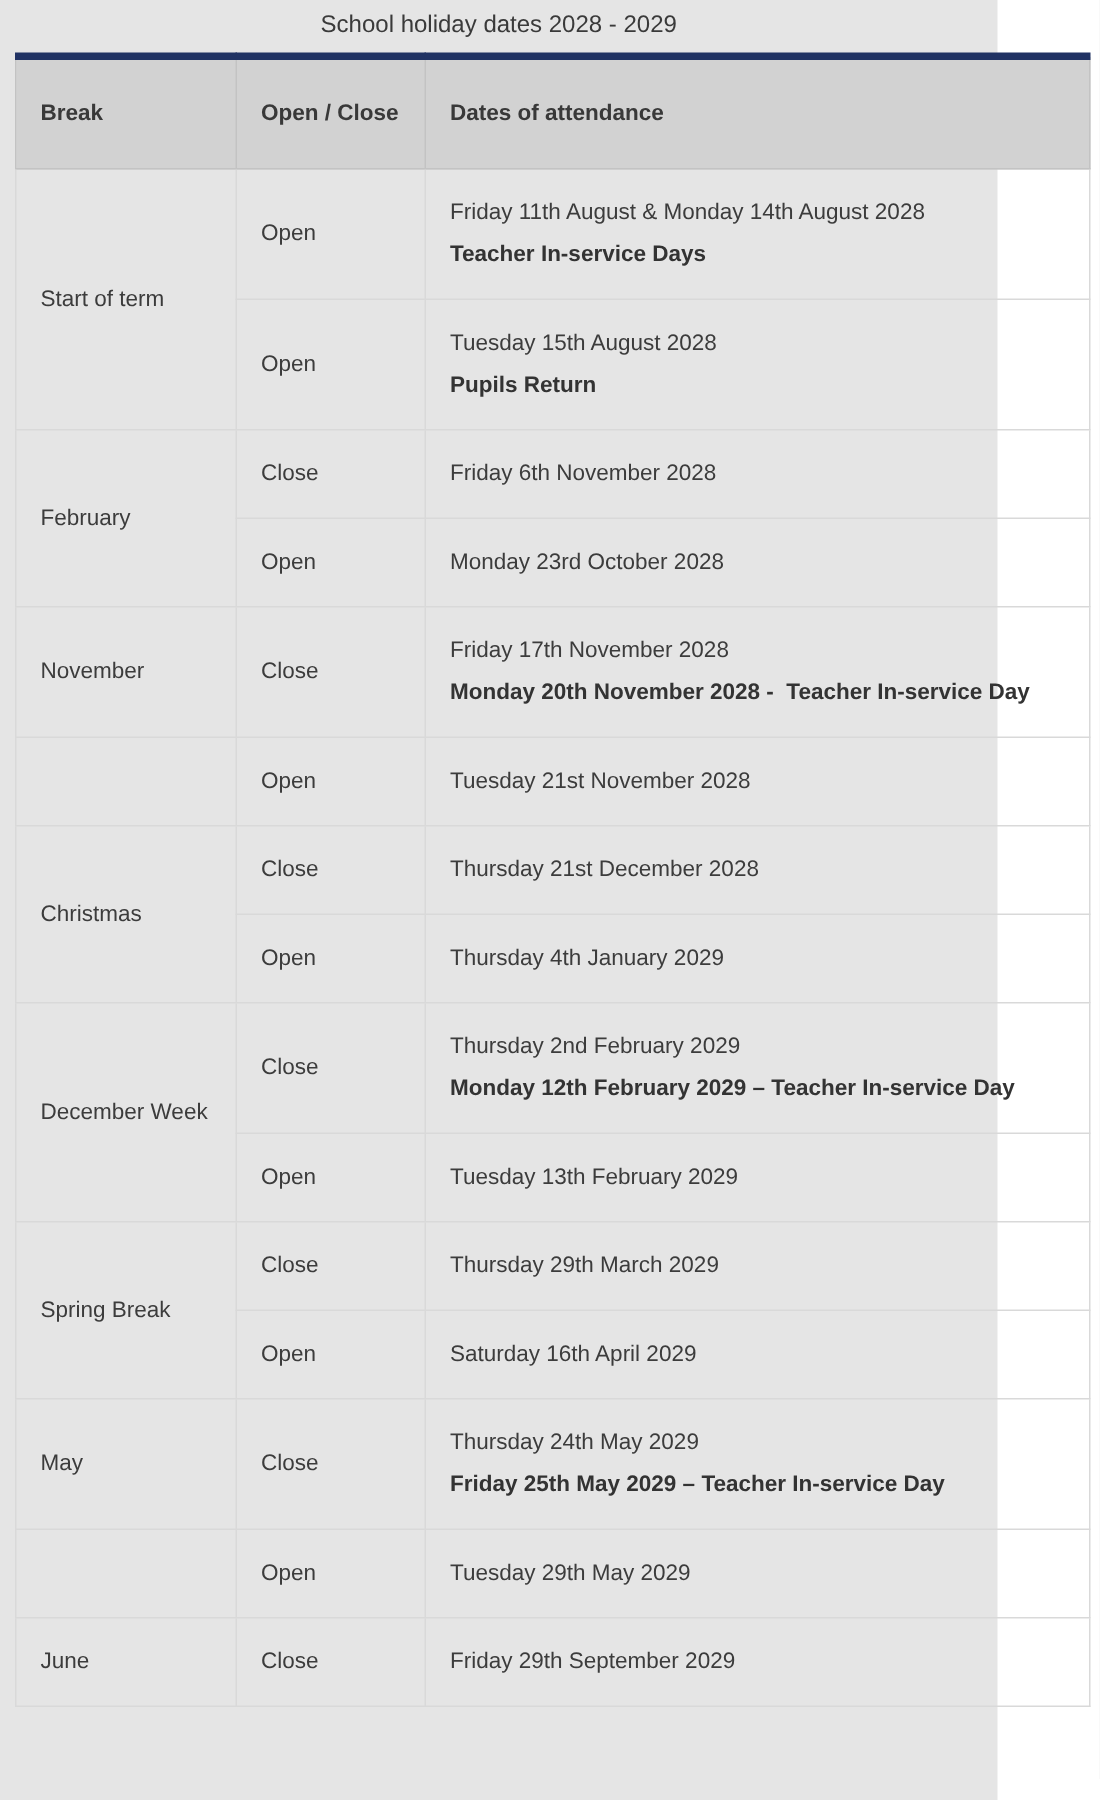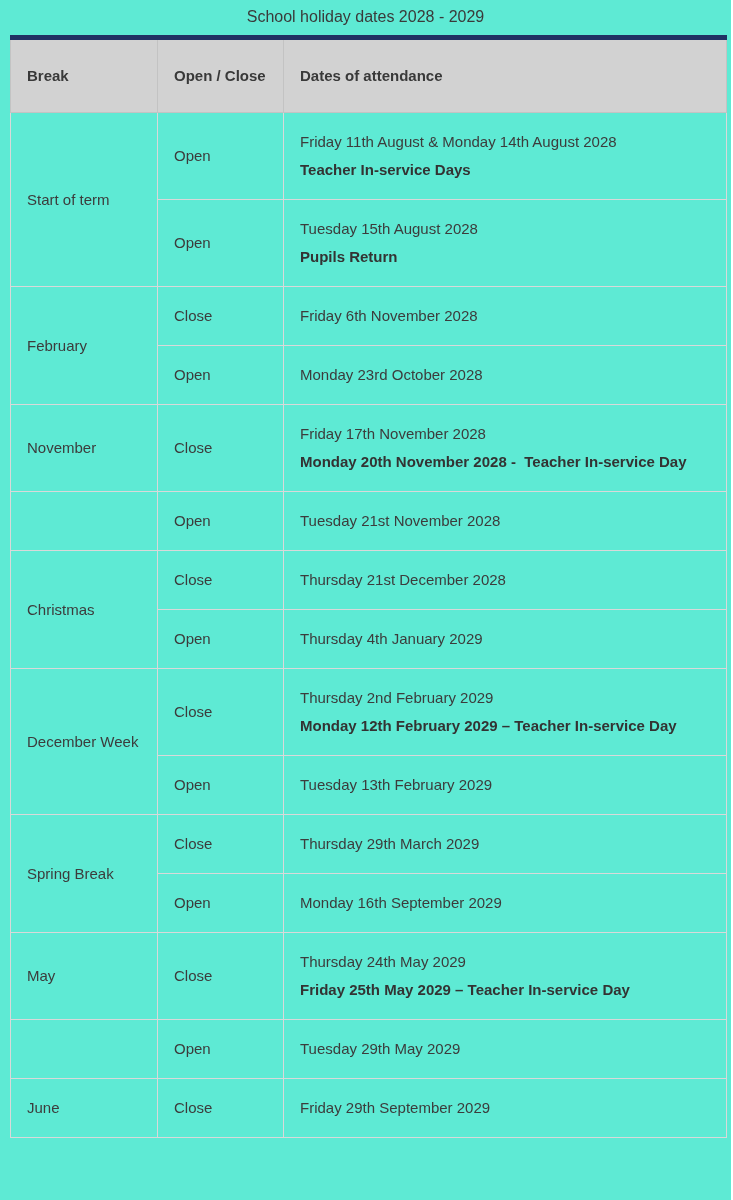--- a/index.html
+++ b/index.html
@@ -2,23 +2,23 @@
 <html><head>
 <meta charset="utf-8">
 <style>
   html, body {
     margin: 0;
     padding: 0;
     background: #ffffff;
     font-family: "Liberation Sans", sans-serif;
   }
   .page {
-    width: 731px;
+    width: 665px;
     min-height: 1200px;
-    background: #5eead4;
+    background: #e5e5e5;
   }
   .page-title {
     text-align: center;
     font-size: 16px;
     font-weight: 400;
     color: #3a3a3a;
     margin: 0;
     padding: 8px 0 9px 0;
   }
   table.holiday-table {
@@ -155,21 +155,21 @@
         <tr>
           <td class="c-break" rowspan="2">Spring Break</td>
           <td class="c-status">Close</td>
           <td class="c-dates">
             <p class="line">Thursday 29th March 2029</p>
           </td>
         </tr>
         <tr>
           <td class="c-status">Open</td>
           <td class="c-dates">
-            <p class="line">Monday 16th September 2029</p>
+            <p class="line">Saturday 16th April 2029</p>
           </td>
         </tr>
         <tr>
           <td class="c-break" rowspan="1">May</td>
           <td class="c-status">Close</td>
           <td class="c-dates">
             <p class="line">Thursday 24th May 2029</p>
             <p class="line bold">Friday 25th May 2029 – Teacher In-service Day</p>
           </td>
         </tr>

